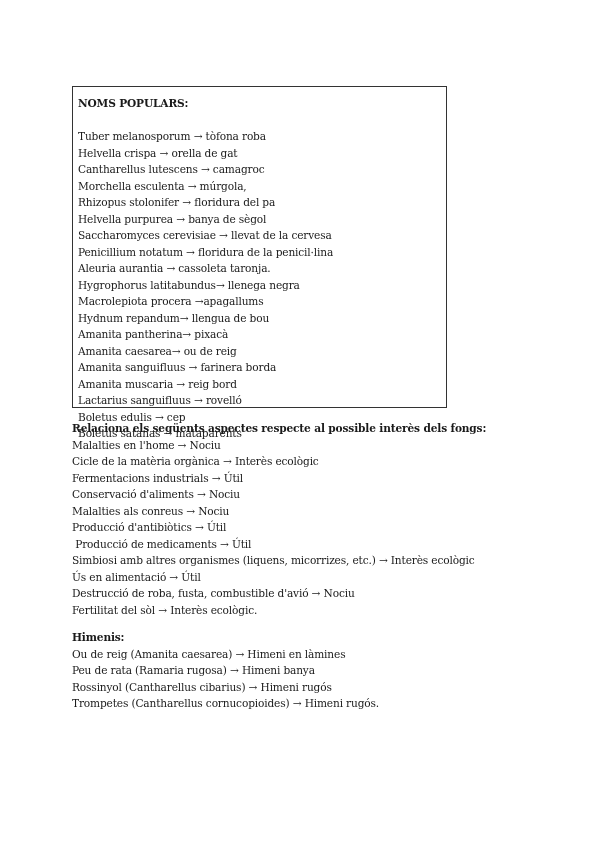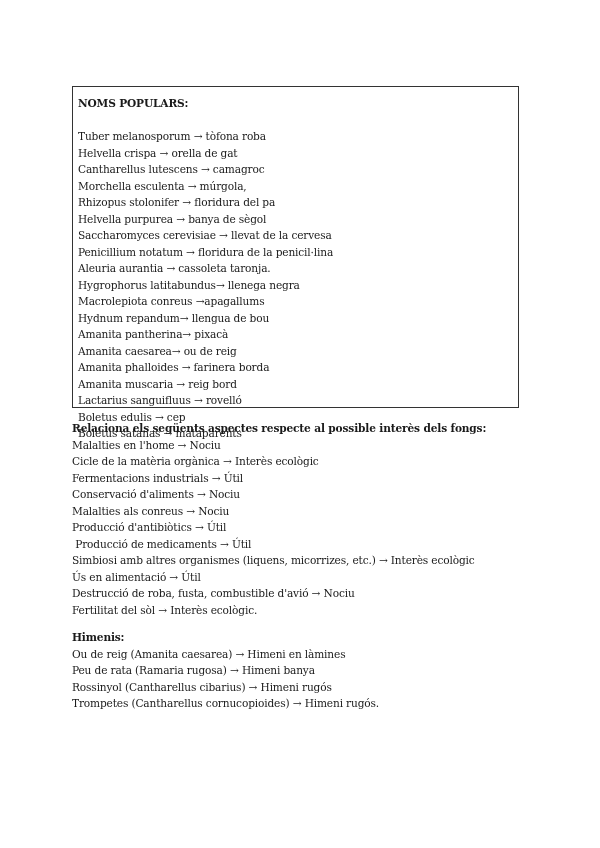--- a/index.html
+++ b/index.html
@@ -3,21 +3,21 @@
 <meta charset="utf-8">
 <style>
   html, body { margin: 0; padding: 0; background: #ffffff; }
   body {
     width: 600px; height: 848px; position: relative; overflow: hidden;
     font-family: "DejaVu Serif", "Liberation Serif", serif;
     color: #1a1a1a;
   }
   .page { position: absolute; left: 0; top: 0; width: 600px; height: 848px; }
   .box {
-    position: absolute; left: 72px; top: 86px; width: 447px; height: 322px;
+    position: absolute; left: 72px; top: 86px; width: 375px; height: 322px;
     border: 1.5px solid #333; box-sizing: border-box;
   }
   .box-inner { position: absolute; left: 5px; top: 8px; }
   .line {
     font-size: 10.6px; line-height: 16.5px; white-space: nowrap;
     letter-spacing: -0.15px;
   }
   .bold { font-weight: bold; }
   .gap { height: 16.5px; }
   .section { position: absolute; left: 72px; }
@@ -36,25 +36,25 @@
       <div class="line">Tuber melanosporum → tòfona roba</div>
       <div class="line">Helvella crispa → orella de gat</div>
       <div class="line">Cantharellus lutescens → camagroc</div>
       <div class="line">Morchella esculenta → múrgola,</div>
       <div class="line">Rhizopus stolonifer → floridura del pa</div>
       <div class="line">Helvella purpurea → banya de sègol</div>
       <div class="line">Saccharomyces cerevisiae → llevat de la cervesa</div>
       <div class="line">Penicillium notatum → floridura de la penicil·lina</div>
       <div class="line">Aleuria aurantia → cassoleta taronja.</div>
       <div class="line">Hygrophorus latitabundus→ llenega negra</div>
-      <div class="line">Macrolepiota conreus  →apagallums</div>
+      <div class="line">Macrolepiota procera  →apagallums</div>
       <div class="line">Hydnum repandum→  llengua de bou</div>
       <div class="line">Amanita pantherina→  pixacà</div>
       <div class="line">Amanita caesarea→ ou de reig</div>
-      <div class="line">Amanita phalloides → farinera borda</div>
+      <div class="line">Amanita sanguifluus → farinera borda</div>
       <div class="line">Amanita muscaria → reig bord</div>
       <div class="line">Lactarius sanguifluus → rovelló</div>
       <div class="line">Boletus edulis → cep</div>
       <div class="line">Boletus satanas → mataparents</div>
     </div>
   </div>
 
   <div class="section" id="s2">
     <div class="line bold">Relaciona els següents aspectes respecte al possible interès dels fongs:</div>
     <div class="line">Malalties en l'home → Nociu</div>

